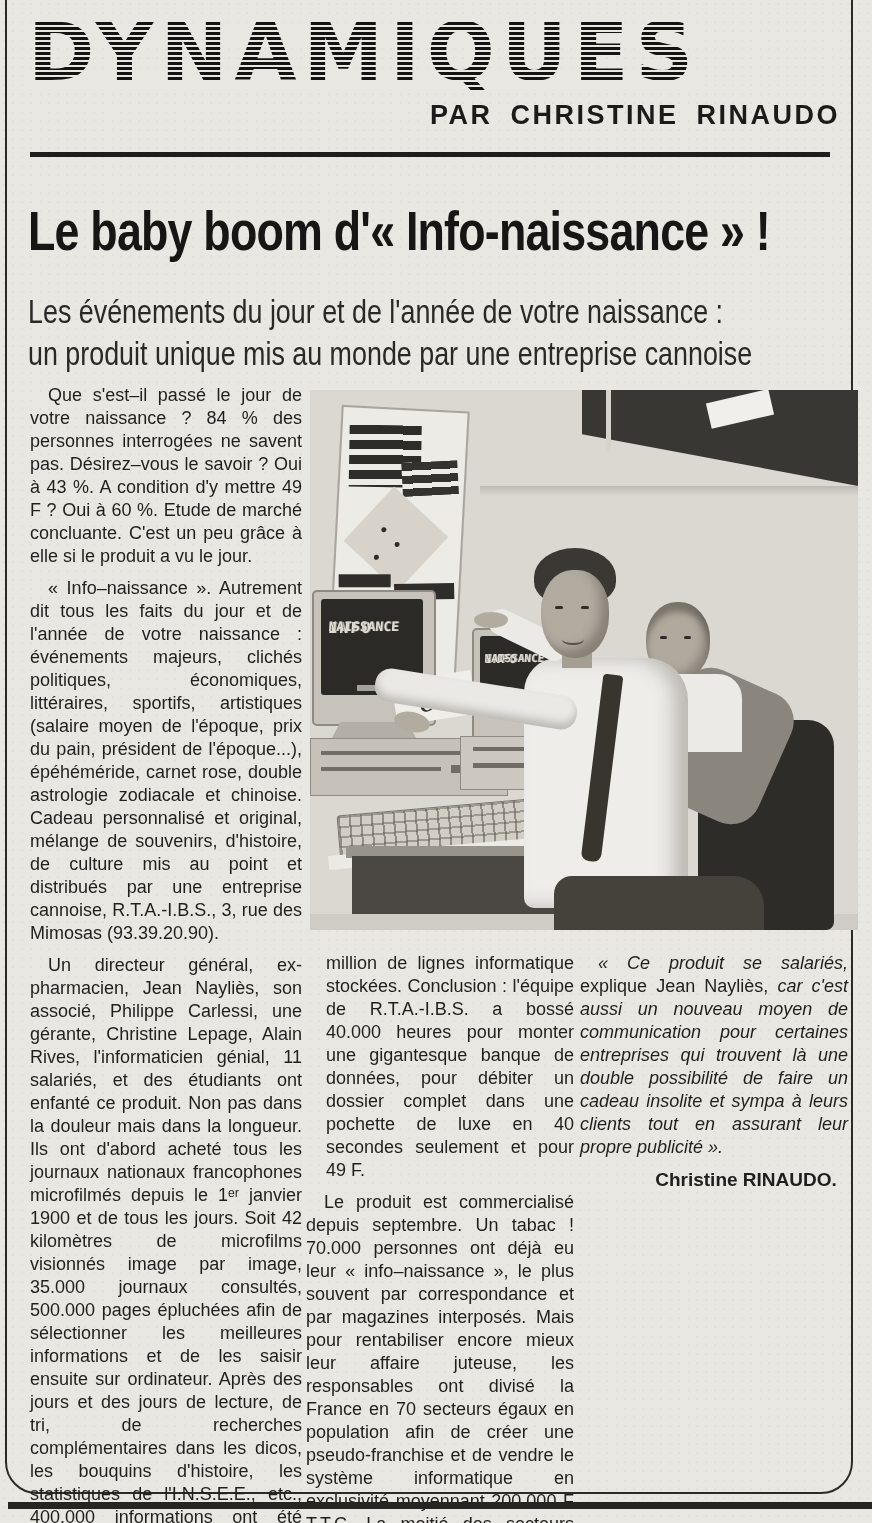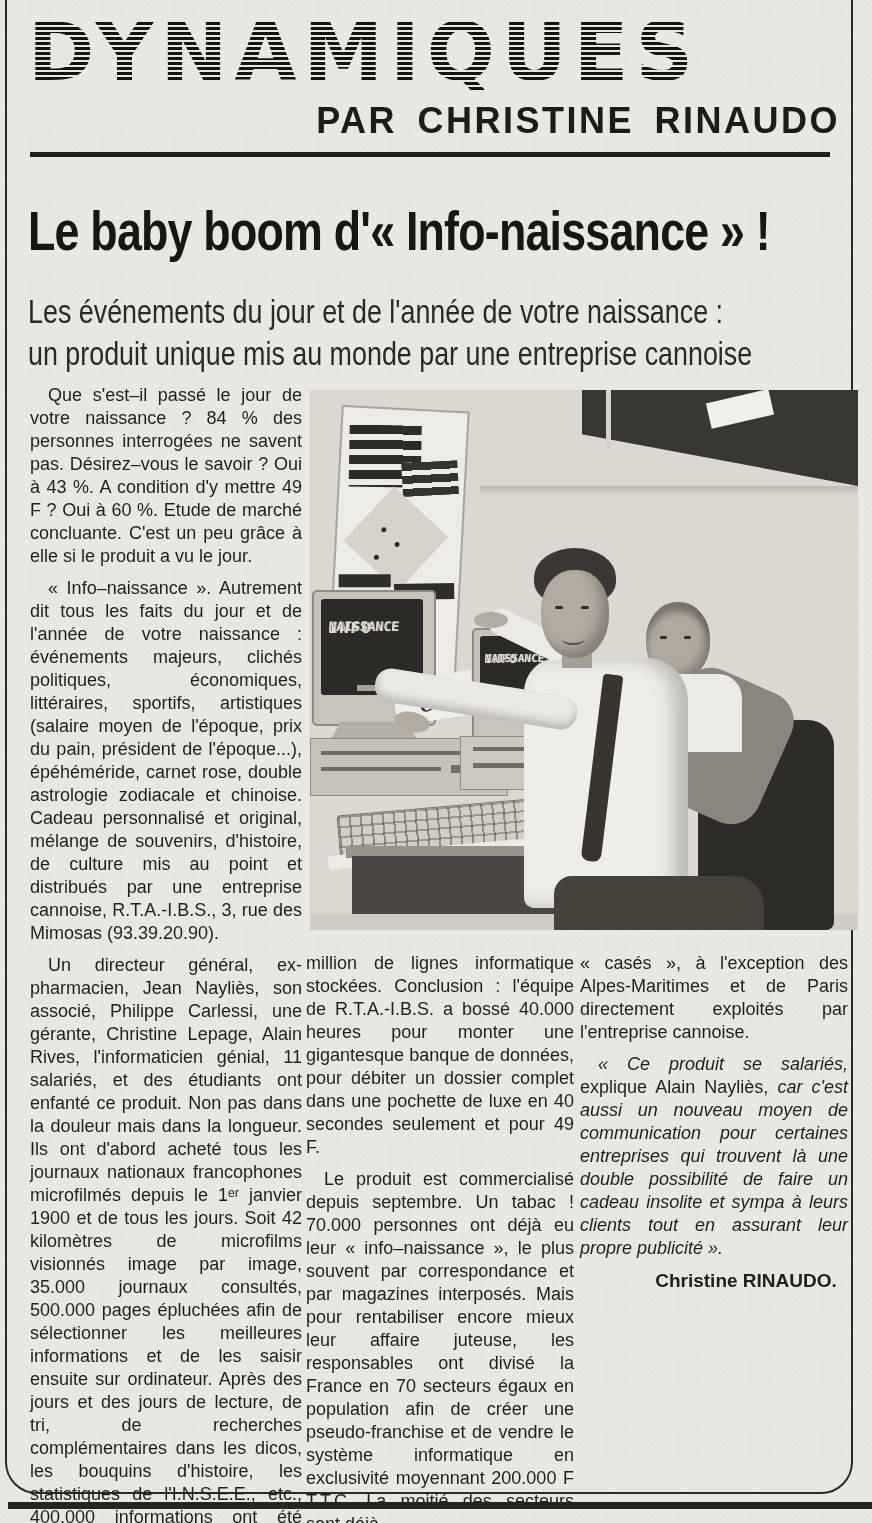--- a/index.html
+++ b/index.html
@@ -29,39 +29,39 @@
     font-family:"DejaVu Sans", sans-serif;
     font-weight:bold;font-size:80px;letter-spacing:7px;
     color:#141413;white-space:nowrap;
   }
   .masthead .stripes{
     position:absolute;inset:-4px 0 0 0;
     background:repeating-linear-gradient(180deg, transparent 0 2.6px, #e9e7e2 2.6px 5px);
   }
   .byline{
     position:absolute;left:300px;top:100px;width:540px;
-    text-align:right;font-weight:bold;font-size:36px;letter-spacing:2.5px;word-spacing:8px;
+    text-align:right;font-weight:bold;font-size:27px;letter-spacing:2.5px;word-spacing:8px;
     color:#1c1b19;
   }
   .rule1{position:absolute;left:30px;top:152px;width:800px;height:5px;background:#1f1e1c;}
   
   .headline{
     position:absolute;left:28px;top:198px;width:990px;
     font-size:56px;font-weight:bold;letter-spacing:-1px;white-space:nowrap;
     transform:scaleX(0.80);transform-origin:left top;color:#171614;
   }
   .subhead{
     position:absolute;left:28px;top:290px;width:1000px;
     font-size:34px;line-height:42px;font-weight:400;color:#2a2927;
     transform:scaleX(0.79);transform-origin:left top;white-space:nowrap;
   }
   
   .col{position:absolute;font-size:18px;line-height:23px;text-align:justify;color:#201f1d;}
   .col p{margin:0 0 9px 0;text-indent:18px;}
-  .col p.cont{text-indent:0;}
+  .col p.cont{text-indent:0;margin-left:20px;}
   .col1{left:30px;top:384px;width:272px;}
   .col2{left:306px;top:952px;width:268px;}
   .col3{left:580px;top:952px;width:268px;}
   .quote{font-style:italic;}
   .quote .roman{font-style:normal;}
   .signature{margin-top:12px;text-align:center;padding-left:46px;font-weight:bold;font-size:19px;text-indent:0;}
   
   .photo{
     position:absolute;left:310px;top:390px;width:548px;height:540px;
     background:#dbd8d1;overflow:hidden;
@@ -256,19 +256,18 @@
     <div class="man1-smile"></div>
     <div class="man1-trousers"></div>
   </div>
 
   <div class="col col2">
     <p class="cont">million de lignes informatique stockées. Conclusion : l'équipe de R.T.A.-I.B.S. a bossé 40.000 heures pour monter une gigantesque banque de données, pour débiter un dossier complet dans une pochette de luxe en 40 secondes seulement et pour 49 F.</p>
     <p>Le produit est commercialisé depuis septembre. Un tabac ! 70.000 personnes ont déjà eu leur « info–naissance », le plus souvent par correspondance et par magazines interposés. Mais pour rentabiliser encore mieux leur affaire juteuse, les responsables ont divisé la France en 70 secteurs égaux en population afin de créer une pseudo-franchise et de vendre le système informatique en exclusivité moyennant 200.000 F T.T.C. La moitié des secteurs sont déjà</p>
   </div>
 
   <div class="col col3">
-    <p class="cont">« casés », à l'exception des Alpes-Maritimes et de Paris directement exploités par l'entreprise cannoise.</p>
-    <p class="quote"><span>« Ce produit se salariés, </span><span class="roman">explique Alain Nayliès, </span><span>car c'est aussi un nouveau moyen de communication pour certaines entreprises qui trouvent là une double possibilité de faire un cadeau insolite et sympa à leurs clients tout en assurant leur propre publicité ».</span></p>
+    <p class="quote"><span>« Ce produit se salariés, </span><span class="roman">explique Jean Nayliès, </span><span>car c'est aussi un nouveau moyen de communication pour certaines entreprises qui trouvent là une double possibilité de faire un cadeau insolite et sympa à leurs clients tout en assurant leur propre publicité ».</span></p>
     <p class="signature">Christine RINAUDO.</p>
   </div>
 
   <div class="bottom-rule"></div>
 </div>
 
 </body></html>

